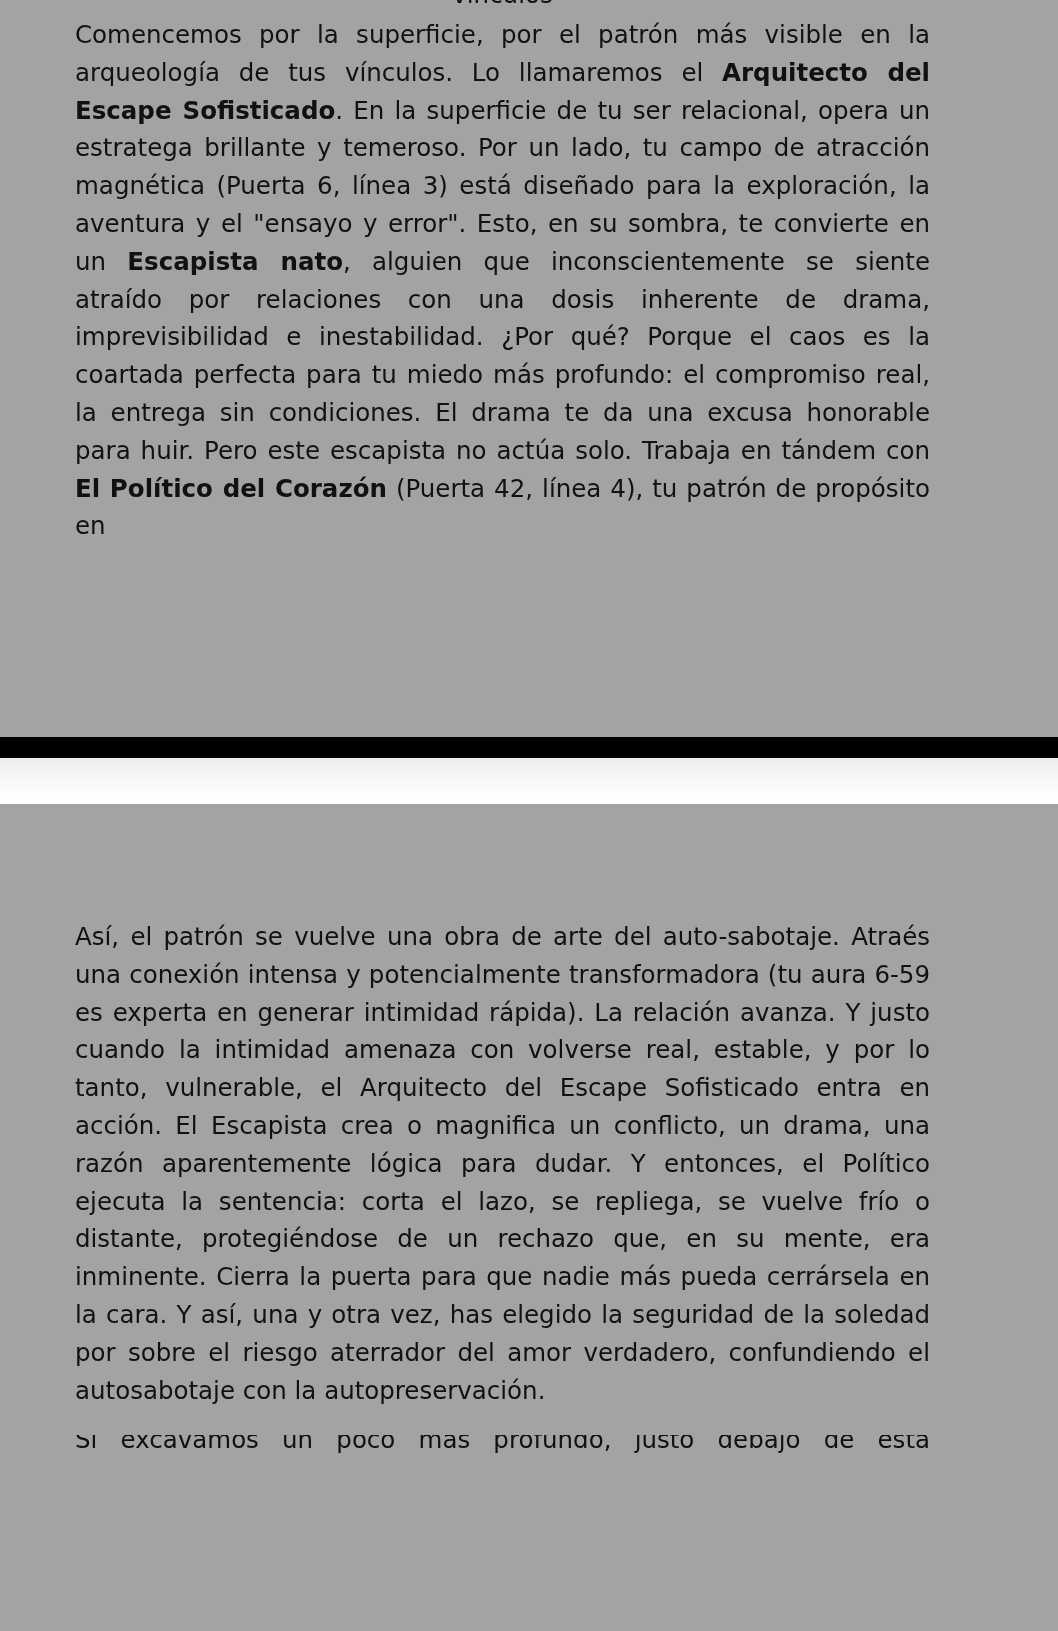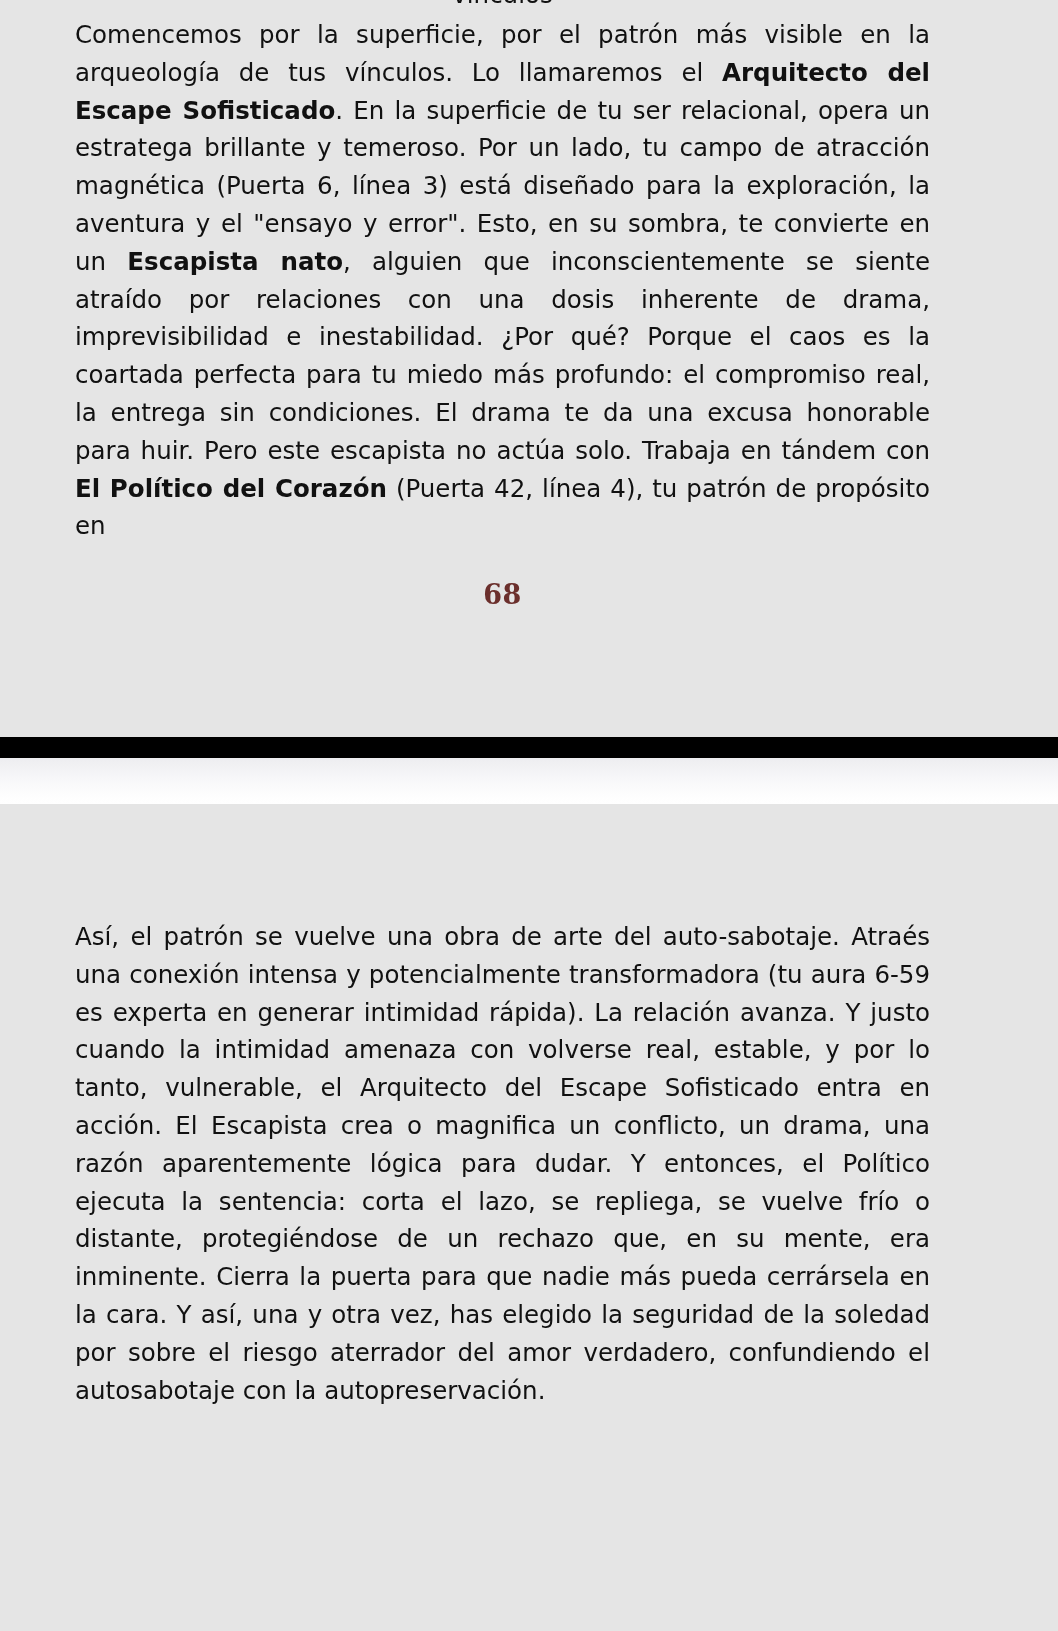--- a/index.html
+++ b/index.html
@@ -17,21 +17,21 @@
   #viewer {
     position: relative;
     width: 1058px;
     height: 1631px;
     background: #ffffff;
   }
 
   
   .page {
     position: relative;
-    background: #e5e5e5;
+    background: #a3a3a3;
     width: 1058px;
     box-sizing: border-box;
   }
 
   .page-inner {
     padding-left: 75px;
     padding-right: 128px;
   }
 
   
@@ -146,31 +146,35 @@
 
   <div class="page" id="page-top">
     <div class="page-inner">
 
       <div class="clipped-line-top">
         <div class="ghost">vínculos</div>
       </div>
 
       <p class="body-text"><span>Comencemos por la superficie, por el patrón más visible en la arqueología de tus vínculos. Lo llamaremos el </span><b>Arquitecto del Escape Sofisticado</b><span>. En la superficie de tu ser relacional, opera un estratega brillante y temeroso. Por un lado, tu campo de atracción magnética (Puerta 6, línea 3) está diseñado para la exploración, la aventura y el "ensayo y error". Esto, en su sombra, te convierte en un </span><b>Escapista nato</b><span>, alguien que inconscientemente se siente atraído por relaciones con una dosis inherente de drama, imprevisibilidad e inestabilidad. ¿Por qué? Porque el caos es la coartada perfecta para tu miedo más profundo: el compromiso real, la entrega sin condiciones. El drama te da una excusa honorable para huir. Pero este escapista no actúa solo. Trabaja en tándem con </span><b>El Político del Corazón</b><span> (Puerta 42, línea 4), tu patrón de propósito en</span></p>
 
-      <div class="page-number">68</div>
 
     </div>
   </div>
 
   <div class="page-gap"></div>
   <div class="page-shadow"></div>
 
   <div class="page" id="page-bottom">
     <div class="page-inner">
 
 
       <p class="body-text">Así, el patrón se vuelve una obra de arte del auto-sabotaje. Atraés una conexión intensa y potencialmente transformadora (tu aura 6-59 es experta en generar intimidad rápida). La relación avanza. Y justo cuando la intimidad amenaza con volverse real, estable, y por lo tanto, vulnerable, el Arquitecto del Escape Sofisticado entra en acción. El Escapista crea o magnifica un conflicto, un drama, una razón aparentemente lógica para dudar. Y entonces, el Político ejecuta la sentencia: corta el lazo, se repliega, se vuelve frío o distante, protegiéndose de un rechazo que, en su mente, era inminente. Cierra la puerta para que nadie más pueda cerrársela en la cara. Y así, una y otra vez, has elegido la seguridad de la soledad por sobre el riesgo aterrador del amor verdadero, confundiendo el autosabotaje con la autopreservación.</p>
 
+      <div class="clipped-line-bottom">
+        <p>
+            <span class="justrow">Si excavamos un poco más profundo, justo debajo de esta</span>
+          </p>
+      </div>
 
     </div>
   </div>
 
 </div>
 
 </body></html>

